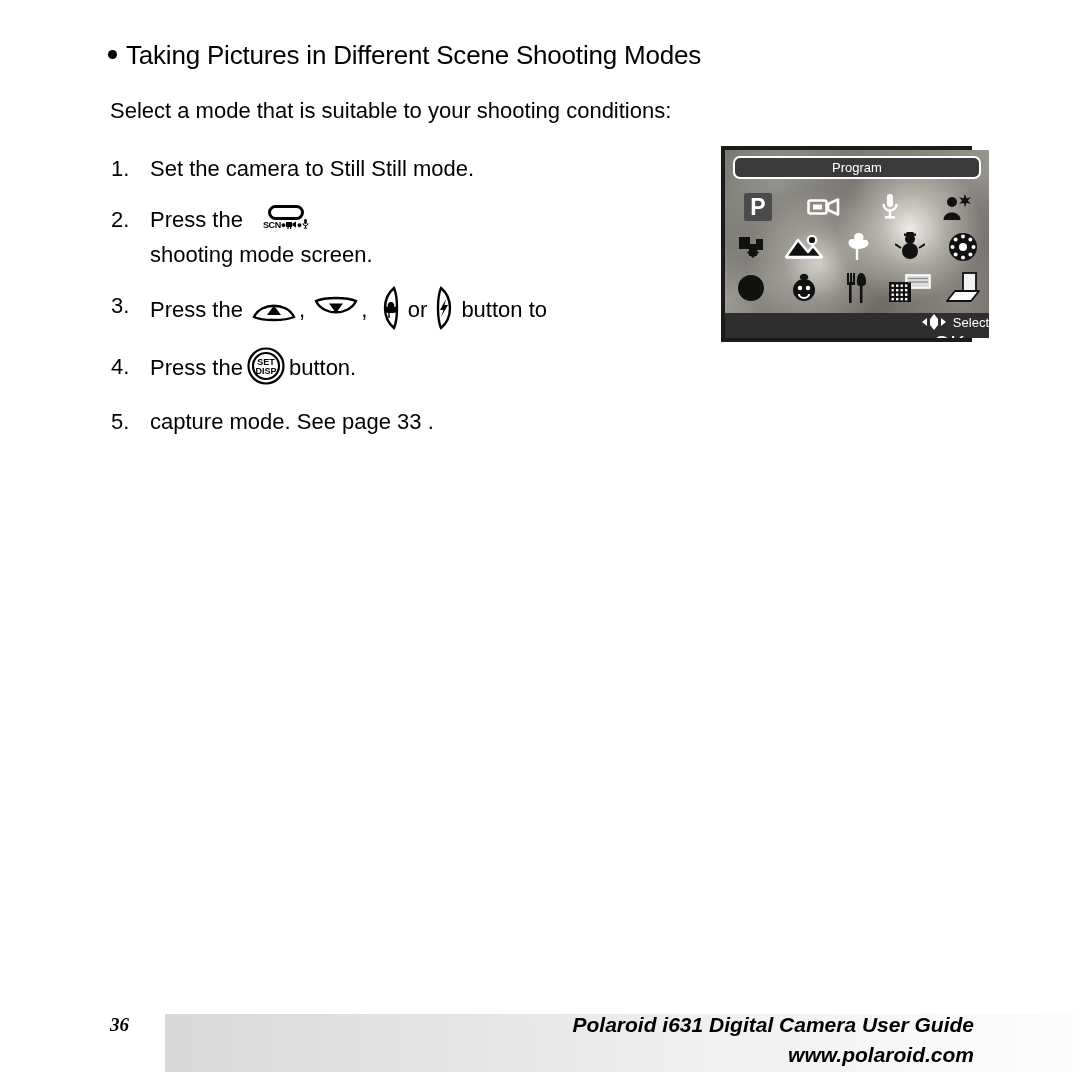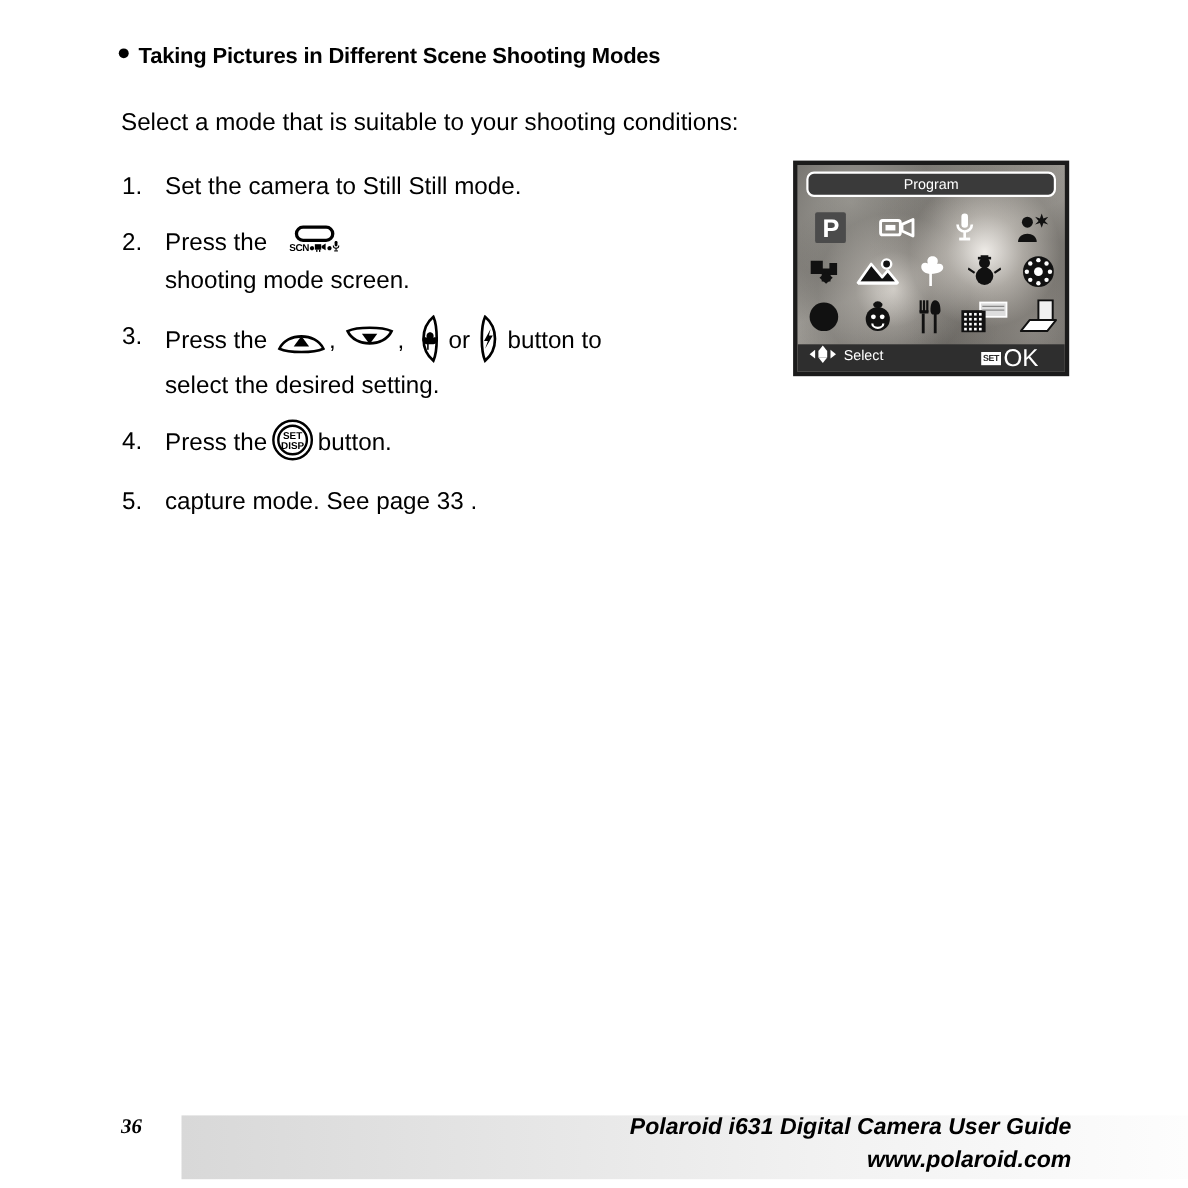--- a/index.html
+++ b/index.html
@@ -14,22 +14,22 @@
     font-family: "Liberation Sans", sans-serif;
     color: #000000;
     overflow: hidden;
   }
 
   
   .page-heading {
     position: absolute;
     left: 108px;
     top: 40px;
-    font-size: 20px;
-    font-weight: bold;
+    font-size: 26px;
+    font-weight: normal;
     letter-spacing: -0.2px;
     white-space: nowrap;
   }
   .heading-bullet {
     display: inline-block;
     width: 9px;
     height: 9px;
     border-radius: 50%;
     background: #000;
     vertical-align: middle;
@@ -154,20 +154,21 @@
     position: relative;
     width: 100%;
     height: 100%;
     overflow: hidden;
     background:
       radial-gradient(circle at 70% 42%, rgba(245,242,238,0.95) 0%, rgba(210,205,198,0.55) 17%, rgba(120,116,110,0.25) 34%, rgba(0,0,0,0) 52%),
       radial-gradient(circle at 36% 60%, rgba(228,224,218,0.9) 0%, rgba(170,166,160,0.5) 18%, rgba(90,88,84,0.2) 36%, rgba(0,0,0,0) 54%),
       radial-gradient(circle at 20% 18%, rgba(160,158,152,0.8) 0%, rgba(110,108,104,0.4) 30%, rgba(0,0,0,0) 60%),
       radial-gradient(circle at 88% 80%, rgba(150,146,140,0.7) 0%, rgba(80,78,74,0.35) 32%, rgba(0,0,0,0) 62%),
       linear-gradient(155deg, #6f6d69 0%, #908d87 28%, #a9a6a0 48%, #807d78 72%, #5e5c58 100%);
+    padding-left: 21px;
   }
   .lcd-title {
     position: absolute;
     left: 8px;
     top: 6px;
     right: 8px;
     height: 23px;
     background: #3a3a3a;
     border: 2px solid #ffffff;
     border-radius: 7px;
@@ -214,23 +215,24 @@
     border-radius: 2px;
   }
   .lcd-bottom {
     position: absolute;
     left: 0;
     right: 0;
     bottom: 0;
     height: 25px;
     background: #2e2e2e;
     display: flex;
-    align-items: flex-start;
+    align-items: flex-end;
     color: #ffffff;
     font-size: 13px;
+    flex-direction: column;
   }
   .lcd-bottom .sel-group {
     display: flex;
     align-items: center;
     margin-left: 10px;
   }
   .lcd-bottom .sel-group span { margin-left: 6px; }
   .lcd-bottom .ok-group {
     display: flex;
     align-items: center;
@@ -351,21 +353,20 @@
           </svg>
         </span>
         <span class="inline-txt">or</span>
         <span class="btn-leftright">
           <svg width="26" height="44" viewBox="0 0 26 44">
             <path d="M7 2 C19 12 19 32 7 42 C3 33 3 11 7 2 Z" fill="#fff" stroke="#000" stroke-width="2.4"></path>
             <polygon points="12,13 6,24 9.5,24 7,31 14,19 10.5,19" fill="#000"></polygon>
           </svg>
         </span><span class="inline-txt">button to</span>
       </span>
-      <span class="step-line inline-txt">select the desired setting.</span>
     </div>
   </div>
 
   <div class="step">
     <div class="step-num">4.</div>
     <div class="step-body">
       <span class="step-line">
         <span class="inline-txt">Press the</span><span class="btn-setdisp">
           <svg width="38" height="38" viewBox="0 0 38 38">
             <circle cx="19" cy="19" r="17.5" fill="#fff" stroke="#000" stroke-width="2.2"></circle>

